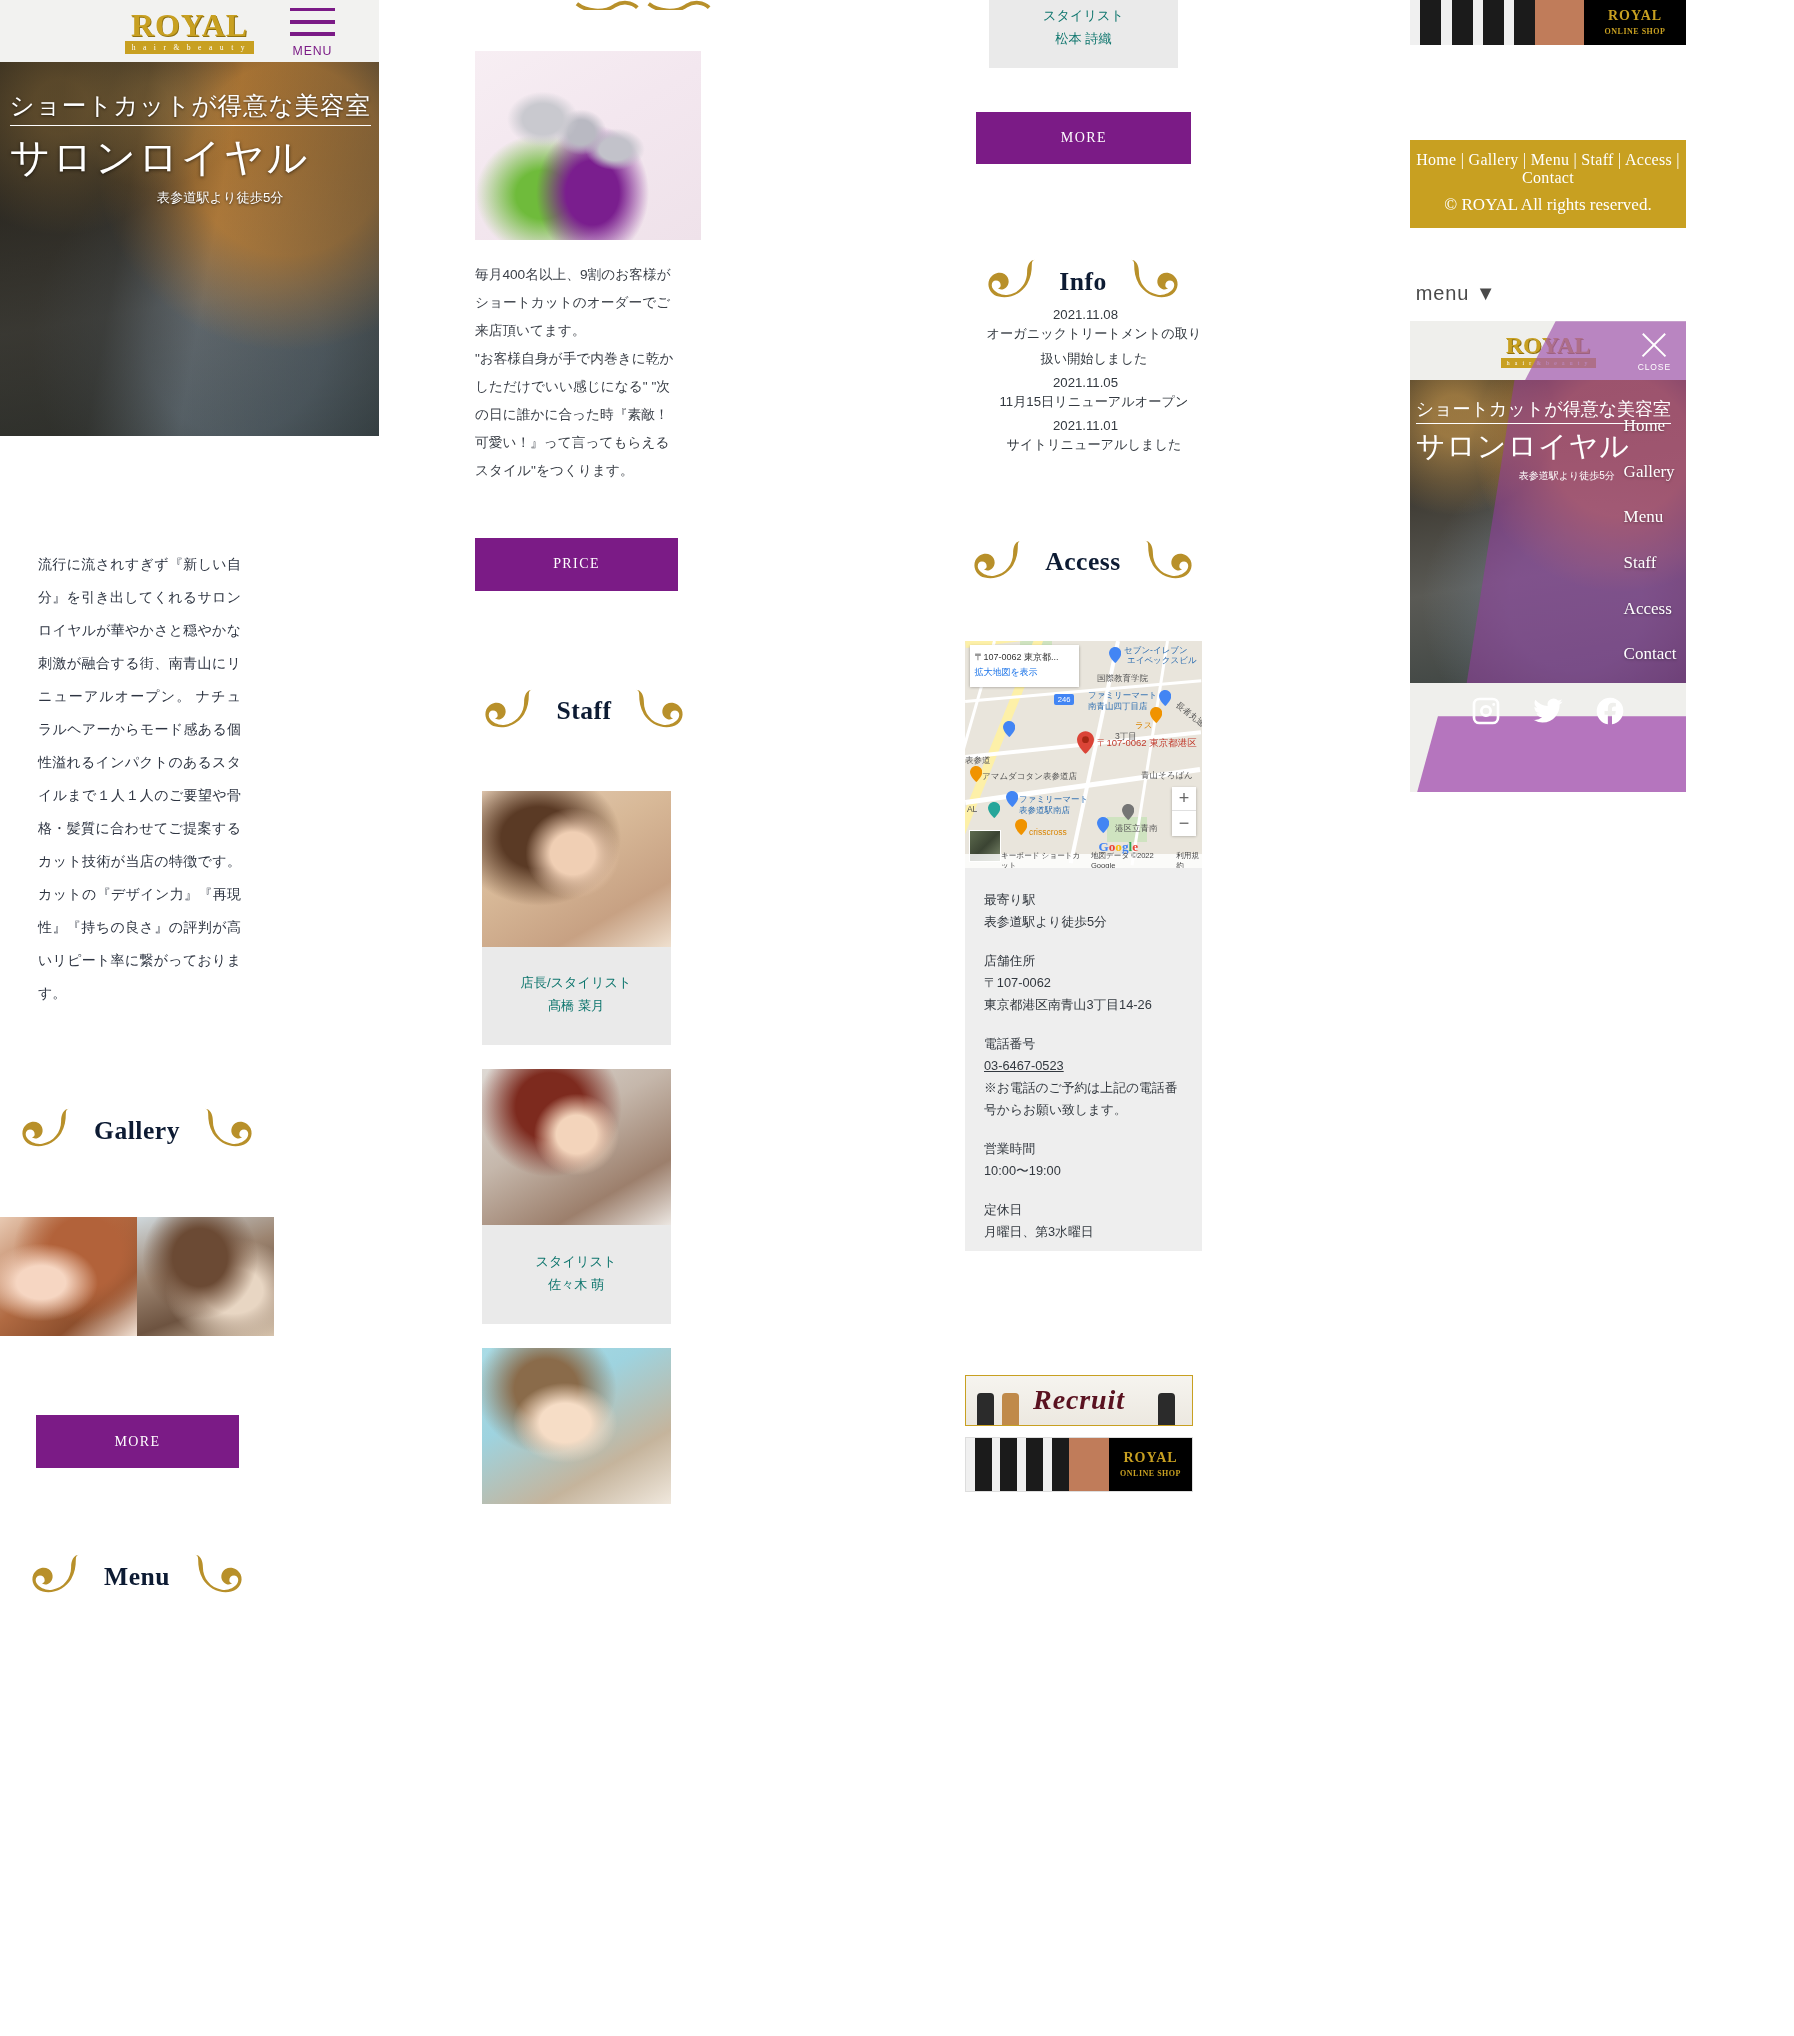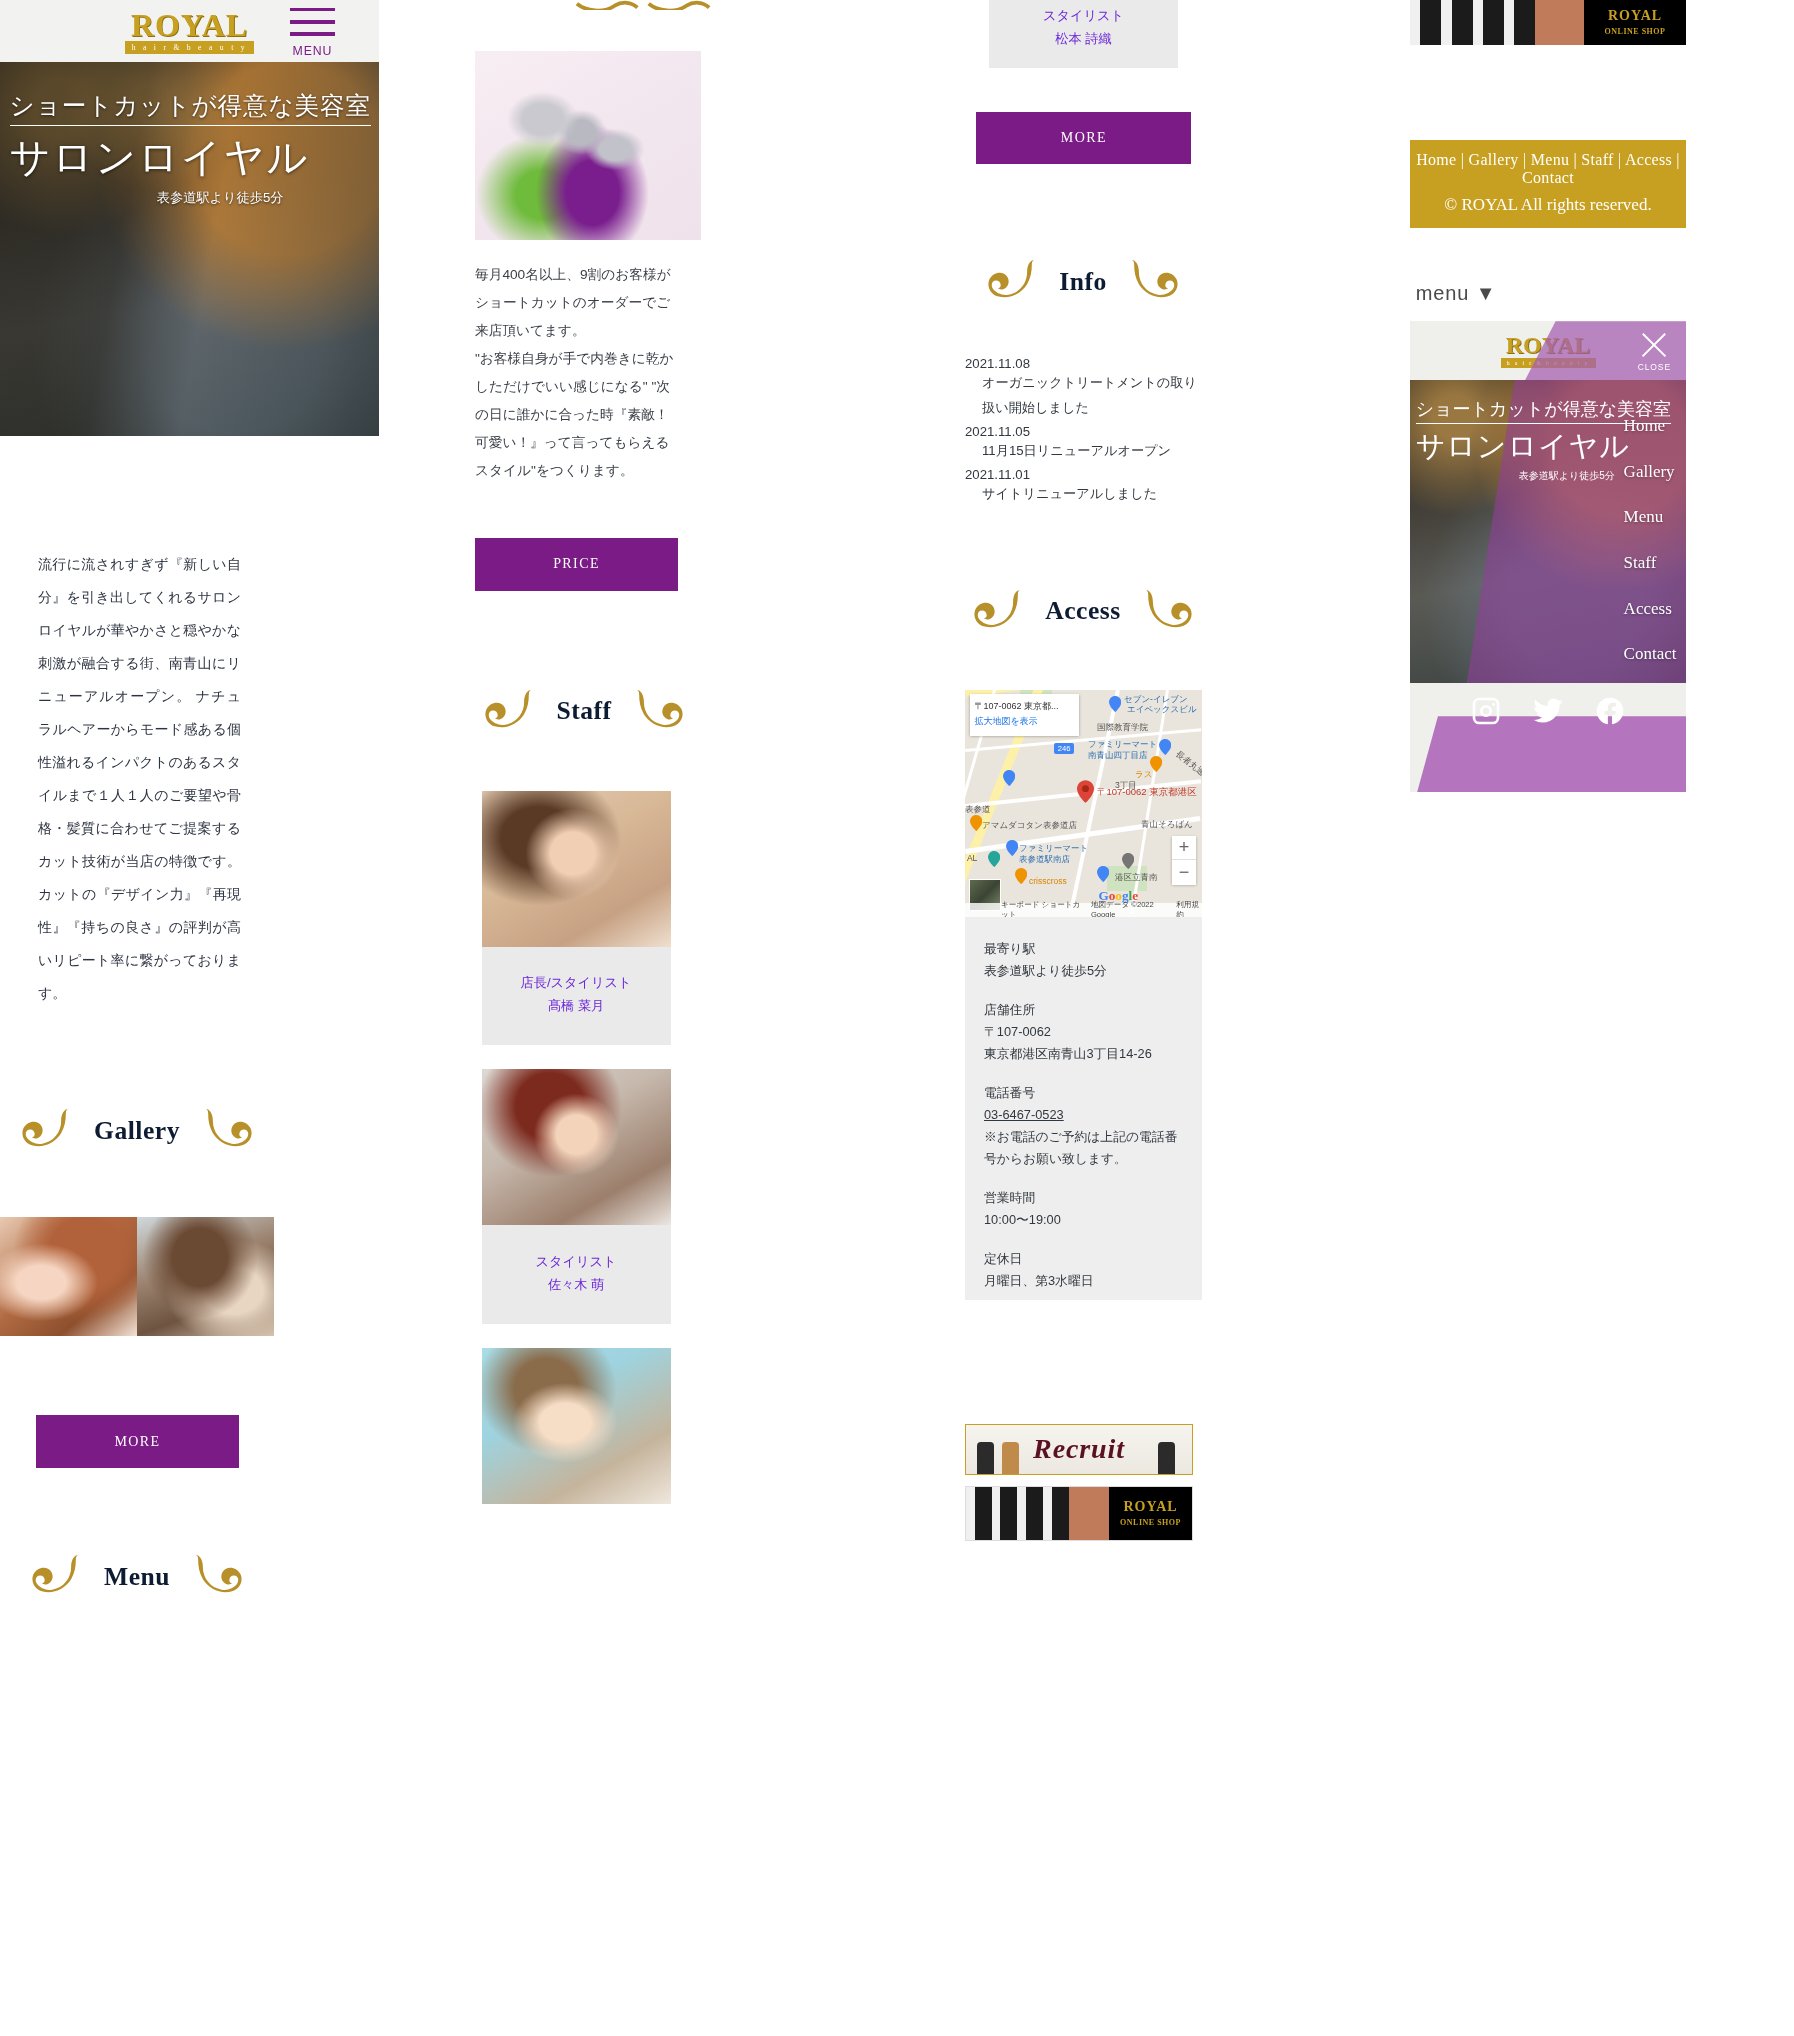--- a/index.html
+++ b/index.html
@@ -144,21 +144,21 @@
   .sp-2 { background:
       radial-gradient(ellipse at 50% 42%, #f3d4bb 0 15%, transparent 32%),
       radial-gradient(ellipse at 36% 24%, #7d2a1e 0 20%, transparent 42%),
       linear-gradient(150deg,#ded9d4 0%, #c5b7ab 40%, #9c7f6c 75%, #ece7e2 100%); }
   .sp-3 { background:
       radial-gradient(ellipse at 44% 48%, #f6ddc6 0 17%, transparent 35%),
       radial-gradient(ellipse at 34% 26%, #8a6b4a 0 18%, transparent 40%),
       linear-gradient(150deg,#a9dce6 0%, #9ed3df 35%, #c5b49c 72%, #f0e8dd 100%); }
   .staff-name-box {
     width: 189px; background: #eaeaea; padding: 24.6px 0 28px;
-    text-align: center; font-size: 13.2px; color: #6d28d9; line-height: 23px;
+    text-align: center; font-size: 13.2px; color: #0f766e; line-height: 23px;
   }
 
   
   .info-list { font-size: 13.7px; color: #32383f; }
   .info-date { font-family: "Liberation Sans", sans-serif; font-size: 13.2px; color: #32383f; }
   .info-body { margin-left: 17px; line-height: 24.6px; font-size: 13.2px; color: #32383f; }
 
   .map {
     position: relative; width: 237px; height: 227px; overflow: hidden;
     background: #e9e5dc;
@@ -467,21 +467,21 @@
       <span class="ttl">Info</span>
       <span class="orn">
         <svg viewBox="0 0 74 54" width="70" height="51">
             <g transform="translate(74,0) scale(-1,1)">
               <path d="M62 4c-7 0-9 7-9 13 0 12-8 22-20 24-7 1-13-2-16-6-3-4-1-9 3-9 3 0 5 2 5 5 0 2-1 3-3 3 2 2 6 2 9-1 4-4 3-11-2-14-6-3-13 0-16 6-3 7 1 16 10 18 11 3 24-3 30-13 4-7 5-14 5-21 0-3 1-5 4-5z" fill="#b8902a"></path>
             </g>
           </svg>
       </span>
     </div>
 
-    <div class="info-list" style="margin-top:49px; width:241px;">
+    <div class="info-list" style="width:241px;text-align:center;">
       <div>
         <div class="info-date">2021.11.08</div>
         <div class="info-body">オーガニックトリートメントの取り扱い開始しました</div>
       </div>
       <div style="margin-top:3.8px;">
         <div class="info-date">2021.11.05</div>
         <div class="info-body">11月15日リニューアルオープン</div>
       </div>
       <div style="margin-top:3.8px;">
         <div class="info-date">2021.11.01</div>

